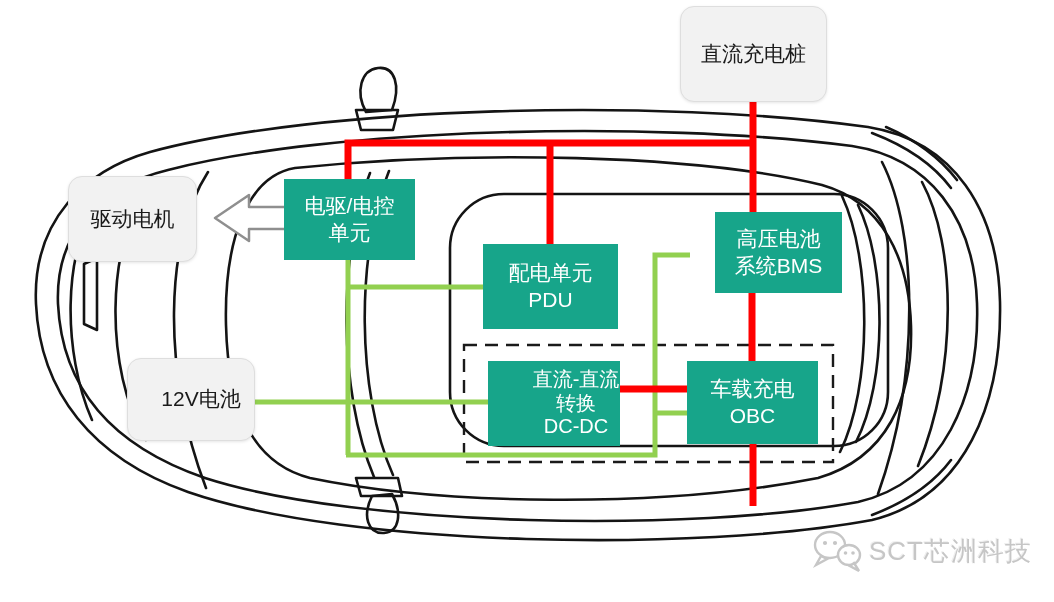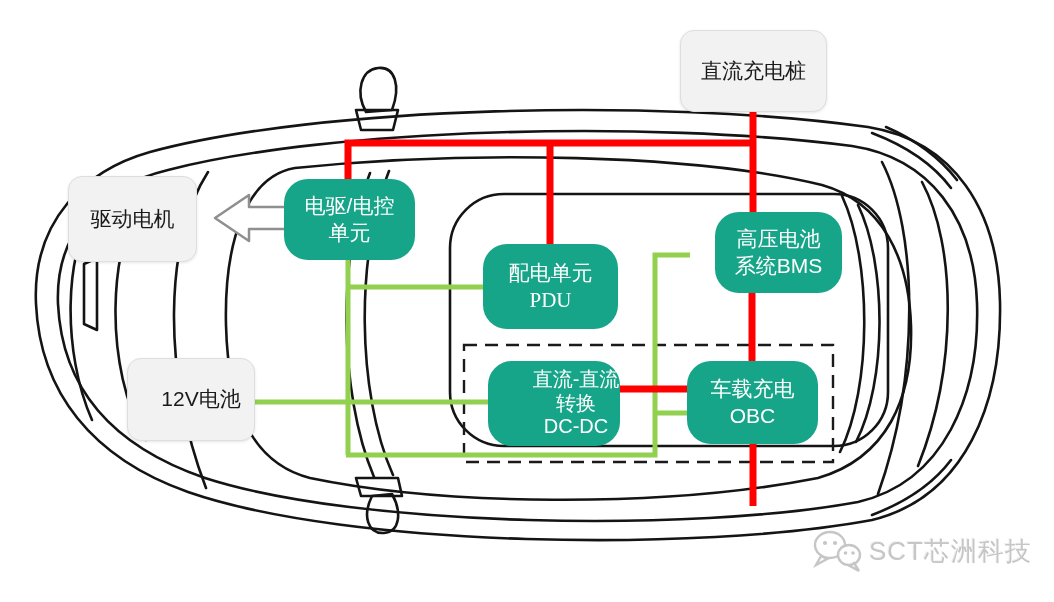--- a/index.html
+++ b/index.html
@@ -7,25 +7,25 @@
     position:relative;width:1054px;height:602px;overflow:hidden;background:#ffffff;
     font-family:"Liberation Sans","DejaVu Sans",sans-serif;
   }
   #wire-svg{position:absolute;left:0;top:0;z-index:1;}
   .node{
     position:absolute;z-index:2;display:flex;flex-direction:column;justify-content:center;
     align-items:center;text-align:center;font-size:21px;line-height:1.24;border-radius:14px;
     box-sizing:border-box;color:#1a1a1a;
   }
   .node.gray{background:#F2F2F2;border:1.5px solid #DEDEDE;box-shadow:0 1px 3px rgba(0,0,0,.10);}
-  .node.teal{background:#17A58A;color:#ffffff;border-radius:24px;}
-  #n-dc   {left:680px;top:30px; width:147px;height:82px;}
+  .node.teal{background:#17A58A;color:#ffffff;border-radius:0;}
+  #n-dc   {left:680px;top:6px; width:147px;height:96px;}
   #n-motor{left:68px; top:176px;width:129px;height:86px;}
   #n-mcu  {left:284px;top:179px;width:131px;height:81px;}
-  #n-pdu  {left:483px;top:244px;width:135px;height:85px;font-family:Liberation Serif, serif;}
+  #n-pdu  {left:483px;top:244px;width:135px;height:85px;}
   #n-bms  {left:687px;top:212px;width:127px;height:81px;margin-left:28px;}
   #n-12v  {left:127px;top:358px;width:128px;height:83px;padding-left:20px;}
   #n-dcdc {left:488px;top:361px;width:132px;height:85px;font-size:20px;line-height:1.18;padding-left:44px;}
   #n-obc  {left:687px;top:361px;width:131px;height:83px;}
   #n-ac   {left:678px;top:503px;width:149px;height:85px;}
   #watermark{
     position:absolute;left:810px;top:528px;z-index:3;display:flex;align-items:center;gap:5px;
   }
   #watermark .wm-text{
     font-size:26px;letter-spacing:1px;color:#C6C6C6;

